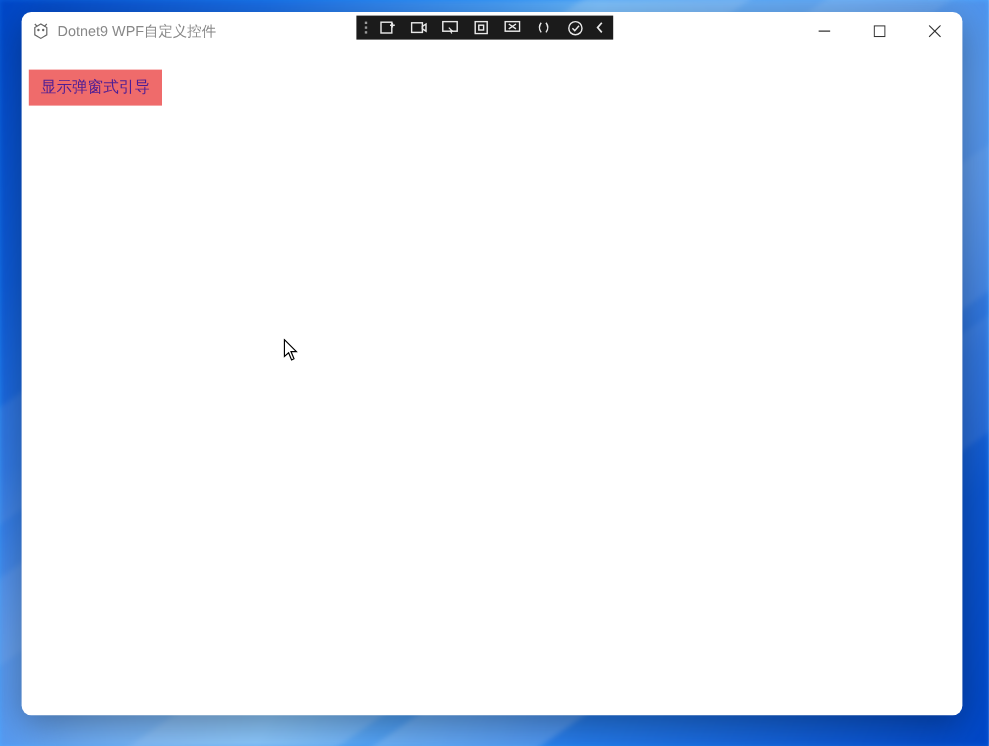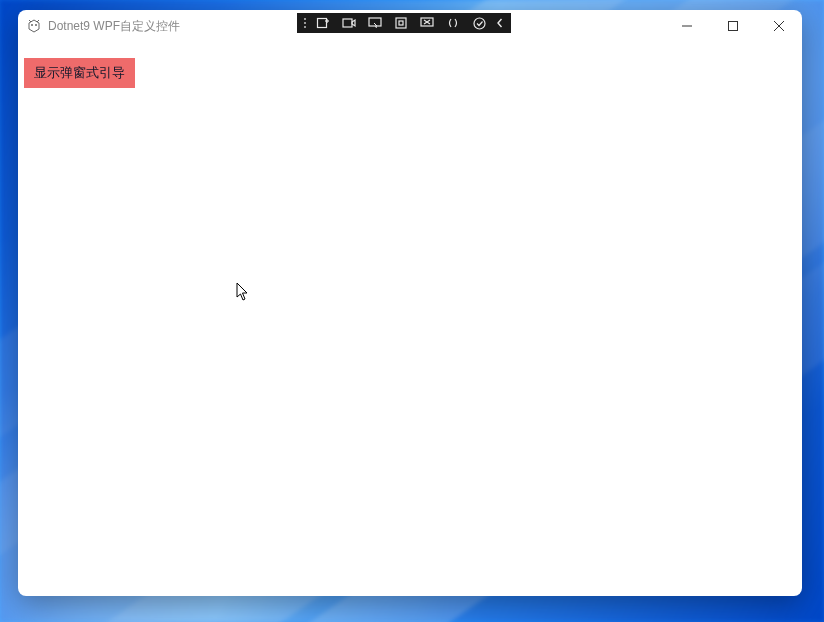--- a/index.html
+++ b/index.html
@@ -96,21 +96,21 @@
     .win-controls svg { display: block; }
 
     .content {
       flex: 1;
       padding: 16px 6px;
       position: relative;
     }
     .btn {
       display: block;
       background: #ef6b6b;
-      color: #0f172a;
+      color: #4c1d95;
       font-size: 13px;
       padding: 6px 10px;
       margin-bottom: 10px;
       border: none;
       cursor: pointer;
       text-align: center;
       width: fit-content;
     }
 
     .cursor {

